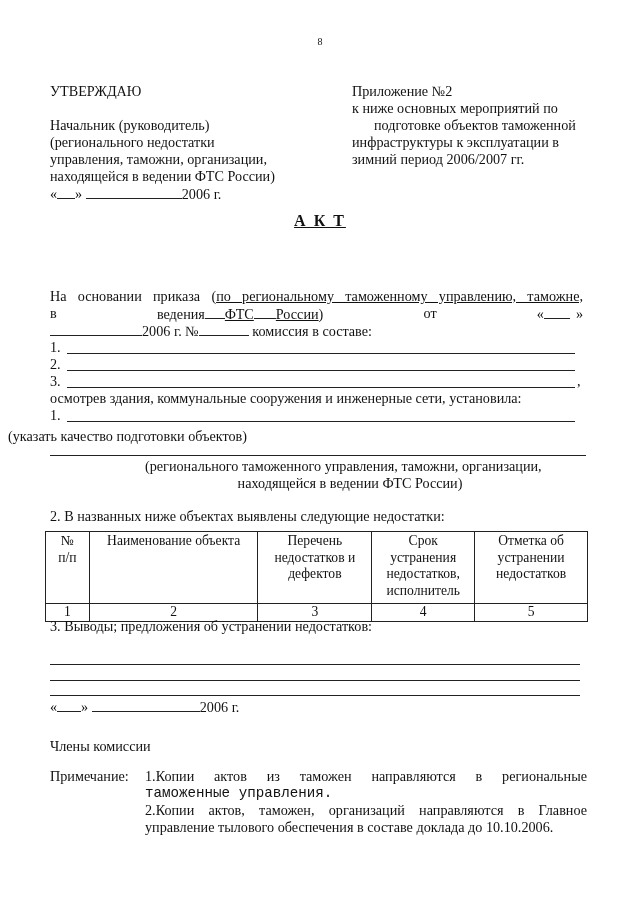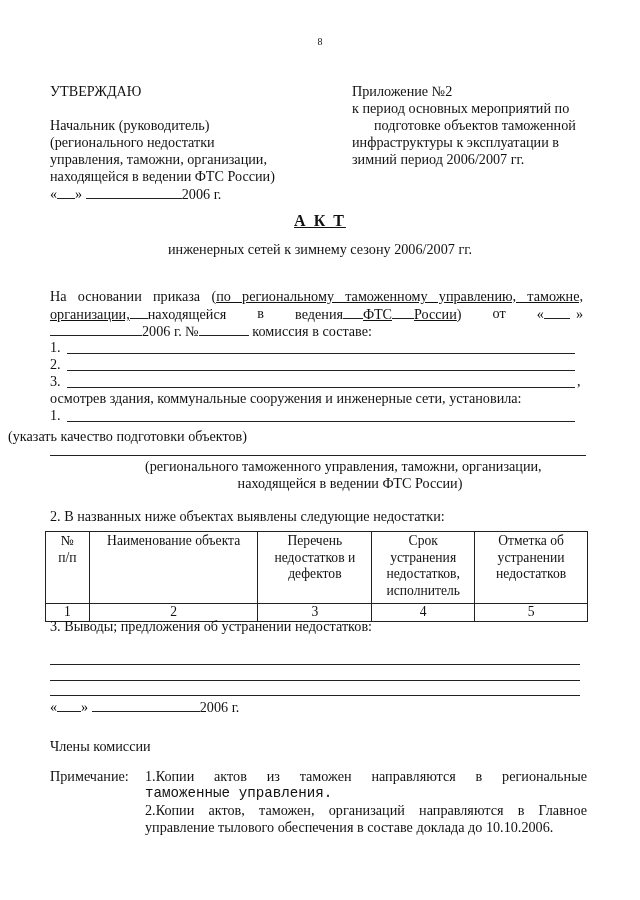--- a/index.html
+++ b/index.html
@@ -42,37 +42,35 @@
   <div class="abs" style="left:50px; top:151px;">управления, таможни, организации,</div>
   <div class="abs" style="left:50px; top:168px;">находящейся в ведении ФТС России)</div>
   <div class="abs" style="left:50px; top:185px;">
     <span>«</span><span class="ul" style="width:18px;"></span><span>»</span>
     <span class="ul" style="width:96px;"></span><span>2006 г.</span>
   </div>
 </div>
 
 <div>
   <div class="abs" style="left:352px; top:83px;">Приложение №2</div>
-  <div class="abs" style="left:352px; top:100px;">к период основных мероприятий по</div>
+  <div class="abs" style="left:352px; top:100px;">к ниже основных мероприятий по</div>
   <div class="abs" style="left:352px; top:117px;margin-left:22px;">подготовке объектов таможенной</div>
   <div class="abs" style="left:352px; top:134px;">инфраструктуры к эксплуатации в</div>
   <div class="abs" style="left:352px; top:151px;">зимний период 2006/2007 гг.</div>
 </div>
 
 <div class="abs title">А К Т</div>
 <div class="abs subtitle">
-  <div>инженерных сетей к зимнему сезону 2006/2007 гг.</div>
 </div>
 
 <div>
   <div class="abs" style="left:50px; top:288px; width:533px;">
     <div class="just"><span>На основании приказа (</span><span class="u">по региональному таможенному управлению, таможне,</span></div>
   </div>
   <div class="abs" style="left:50px; top:305px; width:533px; display:flex; justify-content:space-between;">
-    <span><span class="u">организации,</span><span class="ul" style="width:18px;"></span><span>находящейся</span></span>
     <span>в</span>
     <span><span>ведения</span><span class="ul" style="width:20px;"></span><span class="u">ФТС</span><span class="ul" style="width:22px;"></span><span class="u">России</span><span>)</span></span>
     <span>от</span>
     <span><span>«</span><span class="ul" style="width:26px;"></span><span style="margin-left:6px;">»</span></span>
   </div>
   <div class="abs" style="left:50px; top:322px;">
     <span class="ul" style="width:92px;"></span><span>2006 г. №</span><span class="ul" style="width:50px;"></span>
     <span>комиссия в составе:</span>
   </div>
 </div>

